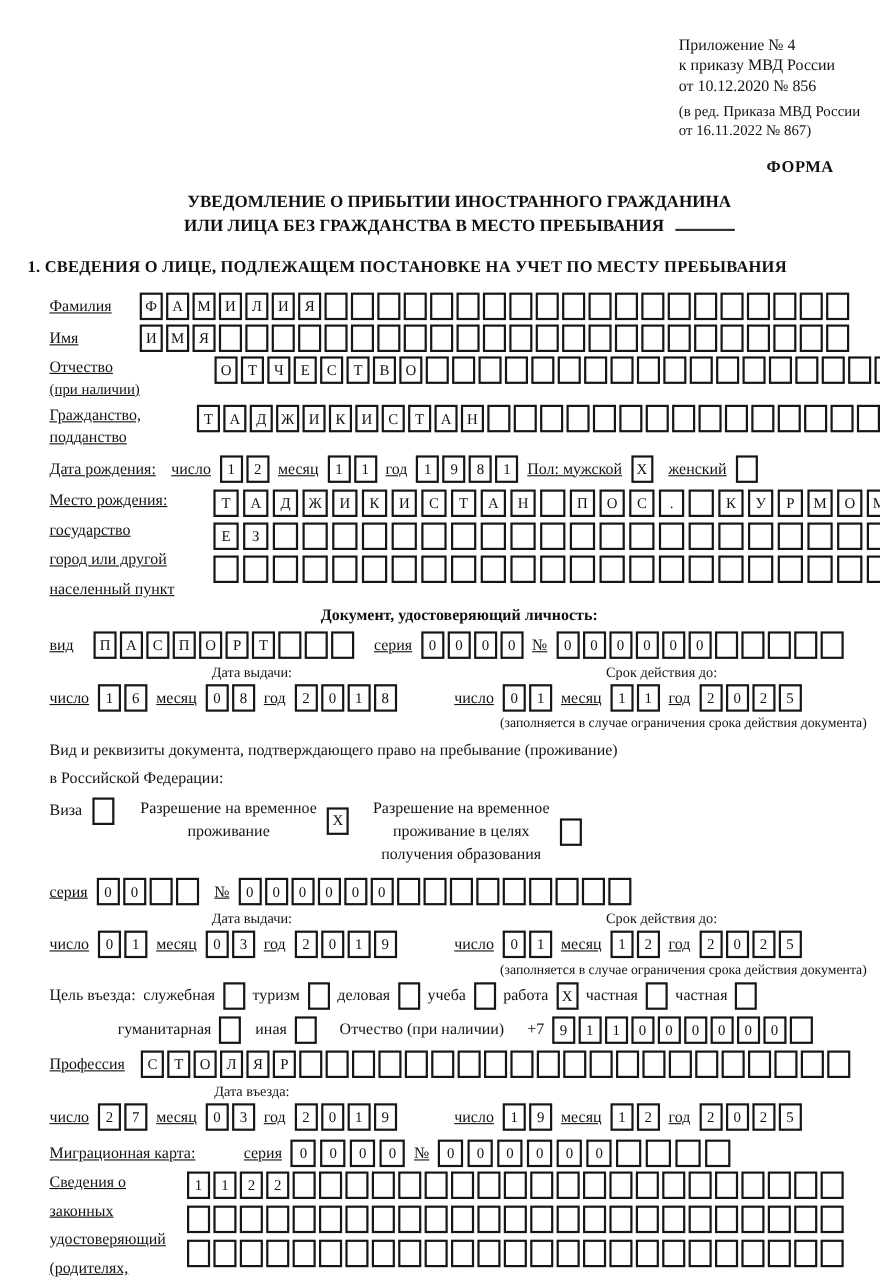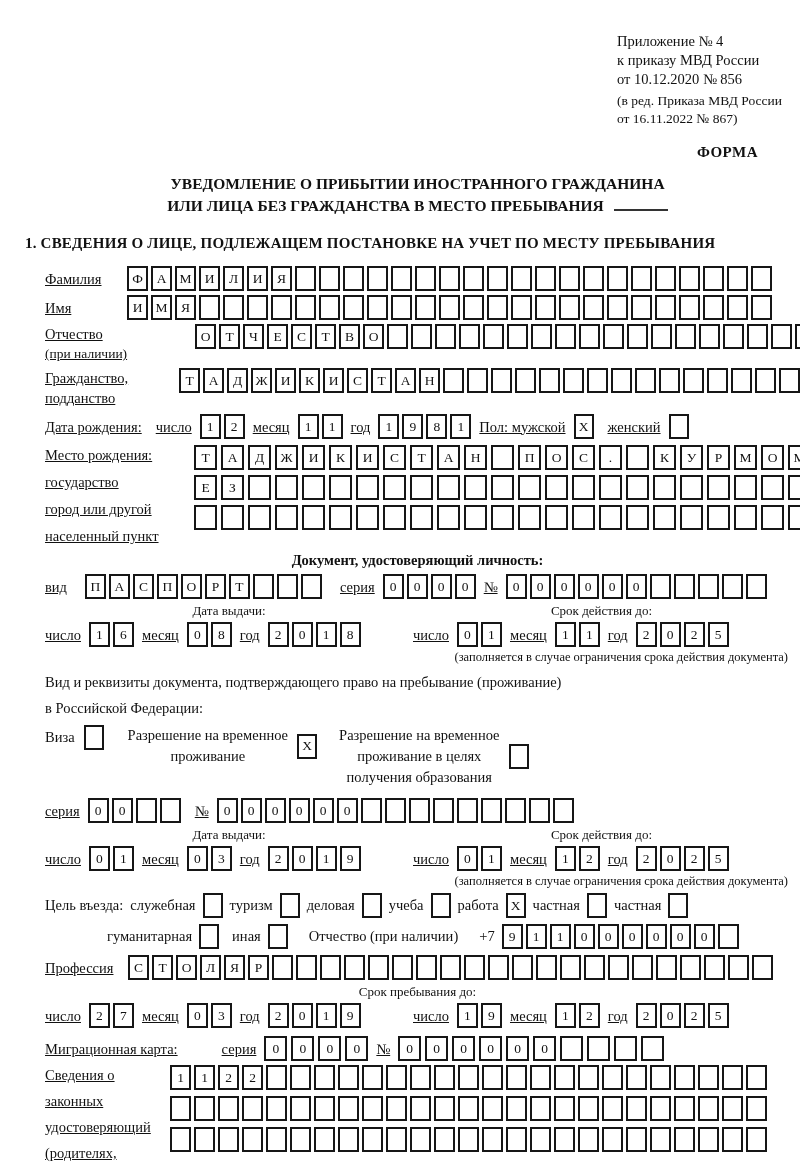--- a/index.html
+++ b/index.html
@@ -624,21 +624,21 @@
         <span class="cell"></span>
         <span class="cell"></span>
         <span class="cell"></span>
         <span class="cell"></span>
         <span class="cell"></span>
       </span>
   </div>
 
   <div>
     <div class="date-heads">
-      <div class="dh-right">Срок пребывания до:</div>
+      <div class="dh-left">Дата въезда:</div>
     </div>
     <div class="date-row">
       <div class="dcol">
         <span class="lbl">число</span>
         <span class="cells">
             <span class="cell">2</span>
             <span class="cell">7</span>
           </span>
         <span class="lbl">месяц</span>
         <span class="cells">

